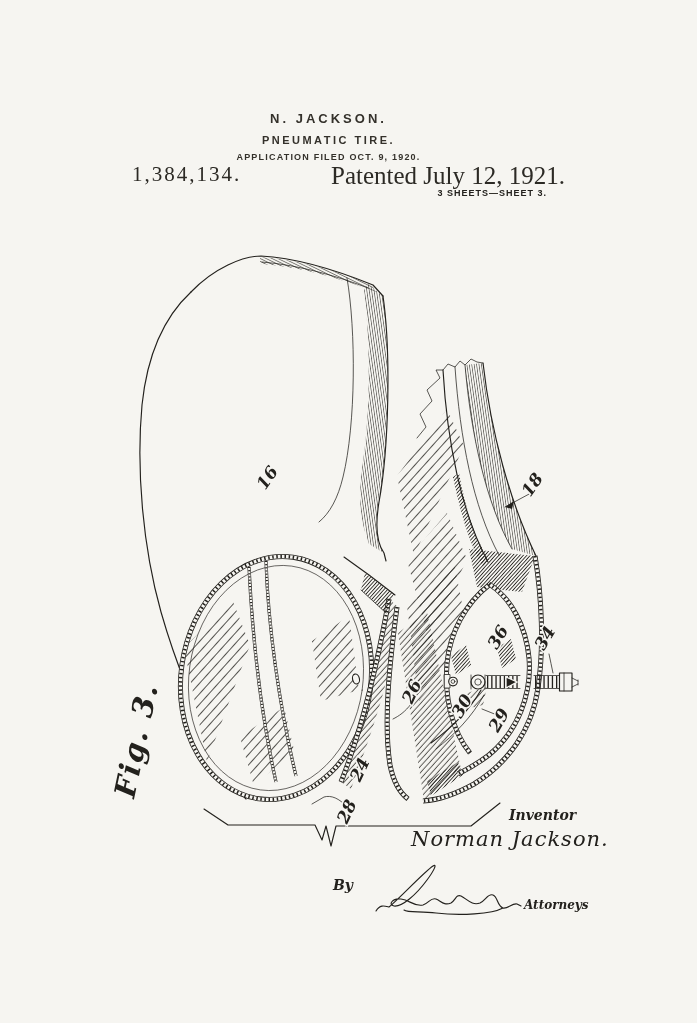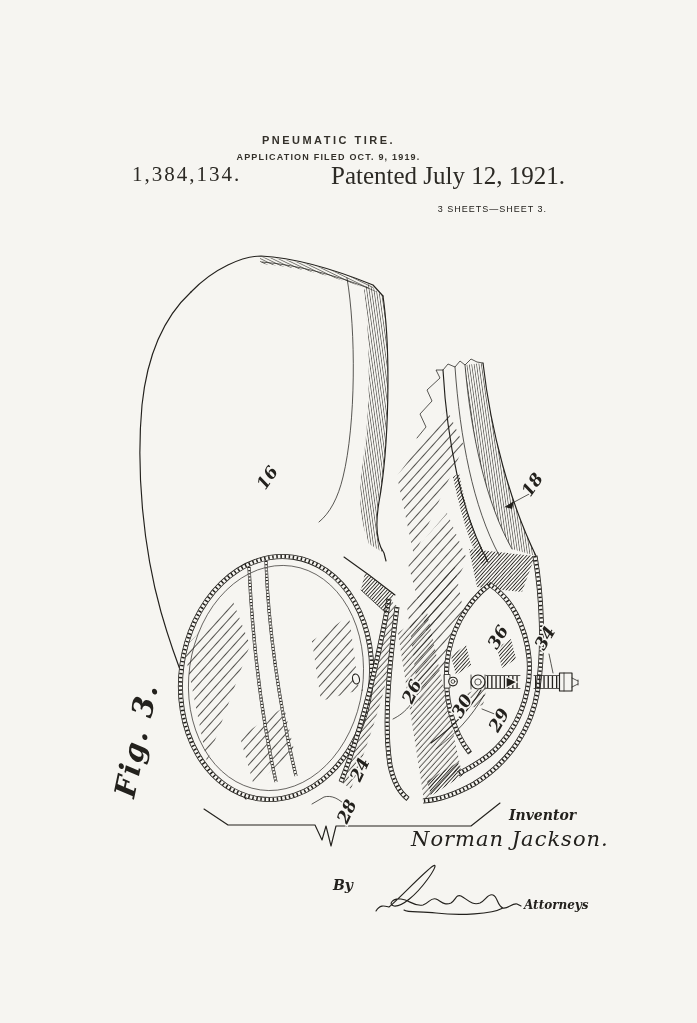--- a/index.html
+++ b/index.html
@@ -6,21 +6,21 @@
   .page{position:relative;width:697px;height:1023px;background:#f6f5f1;overflow:hidden;
         font-family:"Liberation Sans",sans-serif;color:#23211d;}
   .hdr-center{position:absolute;left:0;right:40px;text-align:center;color:#34312b;}
   .hdr-name{top:111px;font-size:13px;font-weight:700;letter-spacing:3px;}
   .hdr-title{top:134px;font-size:11px;font-weight:700;letter-spacing:2.5px;}
   .hdr-app{top:152px;font-size:9px;font-weight:700;letter-spacing:1.2px;}
   .hdr-number{position:absolute;left:88px;top:162px;font-family:"Liberation Serif",serif;
               font-size:21px;letter-spacing:2px;color:#2c2a25;margin-left:44px;}
   .hdr-date{position:absolute;right:132px;top:162px;font-family:"Liberation Serif",serif;
             font-size:25px;color:#2c2a25;}
-  .hdr-sheet{position:absolute;right:150px;top:204px;font-size:9px;font-weight:400;letter-spacing:1px;}
+  .hdr-sheet{position:absolute;right:150px;top:188px;font-size:9px;font-weight:700;letter-spacing:1px;}
   svg{position:absolute;left:0;top:0;}
   .ln{fill:none;stroke:#23211d;stroke-width:1.15;stroke-linecap:round;stroke-linejoin:round;}
   .ln-t{fill:none;stroke:#23211d;stroke-width:0.75;stroke-linecap:round;stroke-linejoin:round;}
   .fillp{fill:#f6f5f1;}
   .hS{fill:url(#pS);stroke:none}.hM{fill:url(#pM);stroke:none}.hD{fill:url(#pD);stroke:none}
   .hT{fill:url(#pT);stroke:none}.hT2{fill:url(#pT2);stroke:none}
   .rope-outer{fill:none;stroke:#23211d;stroke-width:5;}
   .rope-core{fill:none;stroke:#f6f5f1;stroke-width:3.4;}
   .rope-ticks{fill:none;stroke:#23211d;stroke-width:3.4;stroke-dasharray:1.5 2.6;stroke-linecap:butt;}
   .rope-outer.thin{stroke-width:3.2}.rope-core.thin{stroke-width:2.1}
@@ -31,22 +31,23 @@
   .fig-label{font:italic 600 29px "DejaVu Serif",serif;letter-spacing:2px;fill:#23211d;}
   .sig-caption{font:italic 700 14px "DejaVu Serif",serif;fill:#23211d;}
   .sig-name{font:italic 21px "DejaVu Serif",serif;letter-spacing:1px;fill:#23211d;}
   .sig-small{font:italic 700 12px "DejaVu Serif",serif;fill:#23211d;}
 </style>
 </head>
 <body>
 
 <div class="page">
 
+  <div class="hdr-center hdr-name">N. JACKSON.</div>
   <div class="hdr-center hdr-title">PNEUMATIC TIRE.</div>
-  <div class="hdr-center hdr-app">APPLICATION FILED OCT. 9, 1919.</div>
+  <div class="hdr-center hdr-app">APPLICATION FILED OCT. 9, 1920.</div>
   <div class="hdr-number">1,384,134.</div>
   <div class="hdr-date">Patented July 12, 1921.</div>
   <div class="hdr-sheet">3 SHEETS—SHEET 3.</div>
 
   <svg width="697" height="1023" viewBox="0 0 697 1023">
     <defs>
       <pattern id="pS" width="7" height="7" patternUnits="userSpaceOnUse" patternTransform="rotate(-48)">
         <path d="M0 3.5 H7" stroke="#2a2824" stroke-width="0.8"></path>
       </pattern>
       <pattern id="pM" width="7" height="4.2" patternUnits="userSpaceOnUse" patternTransform="rotate(-48)">

